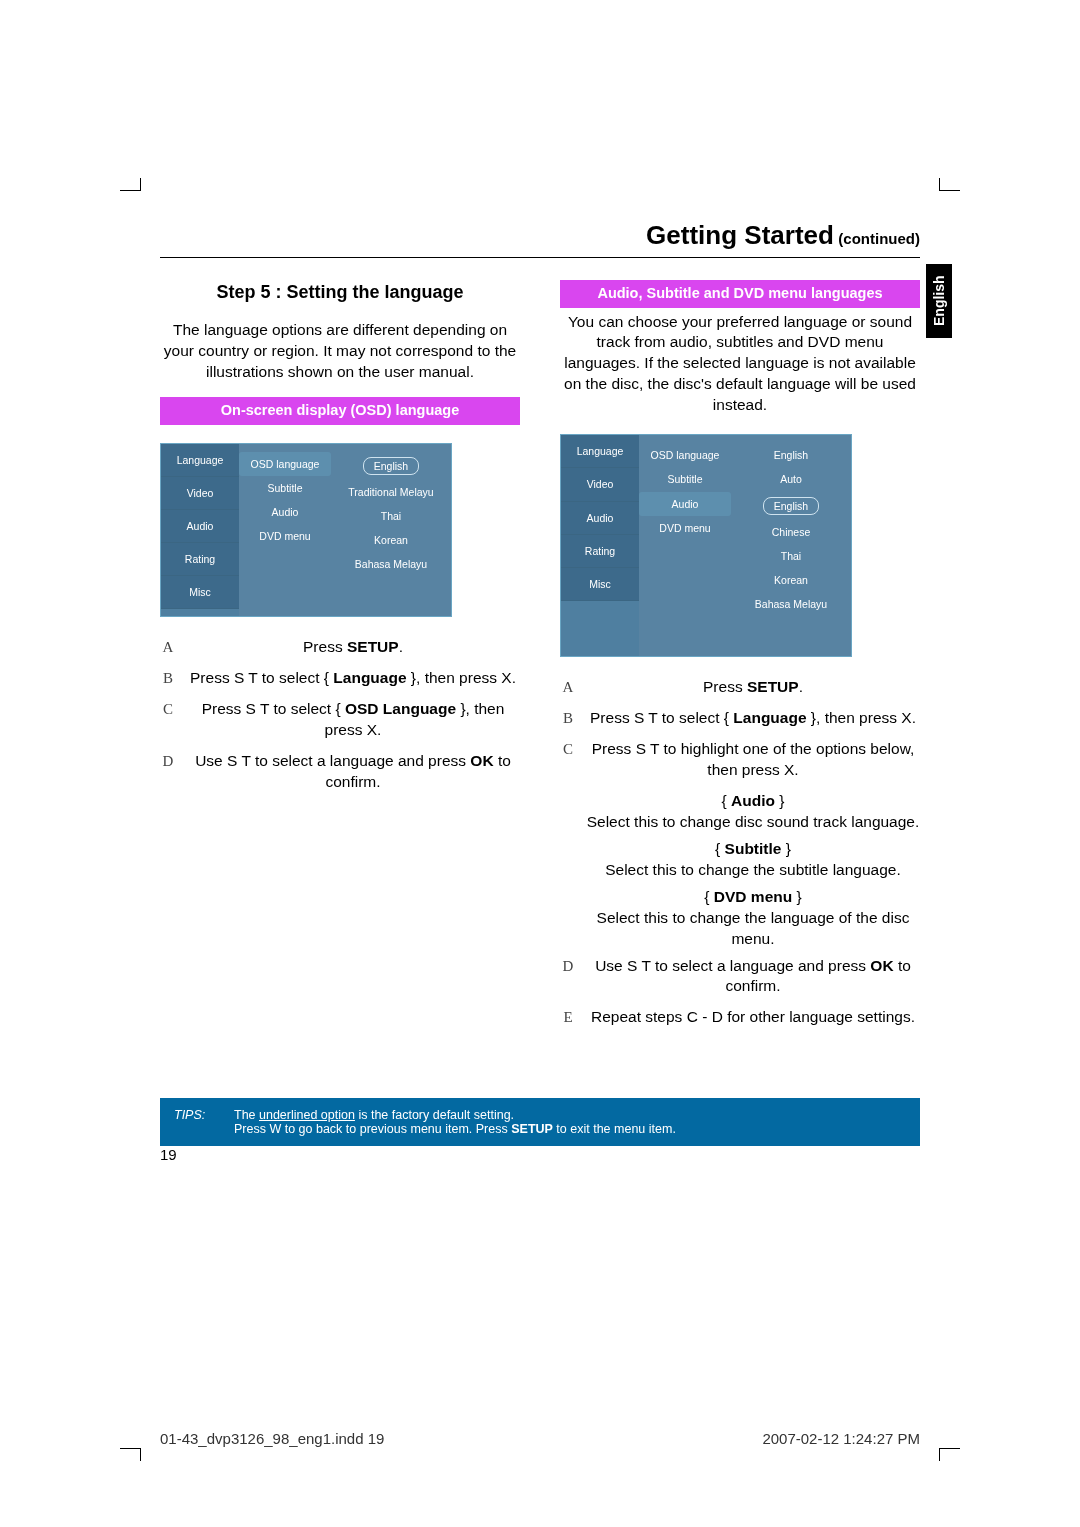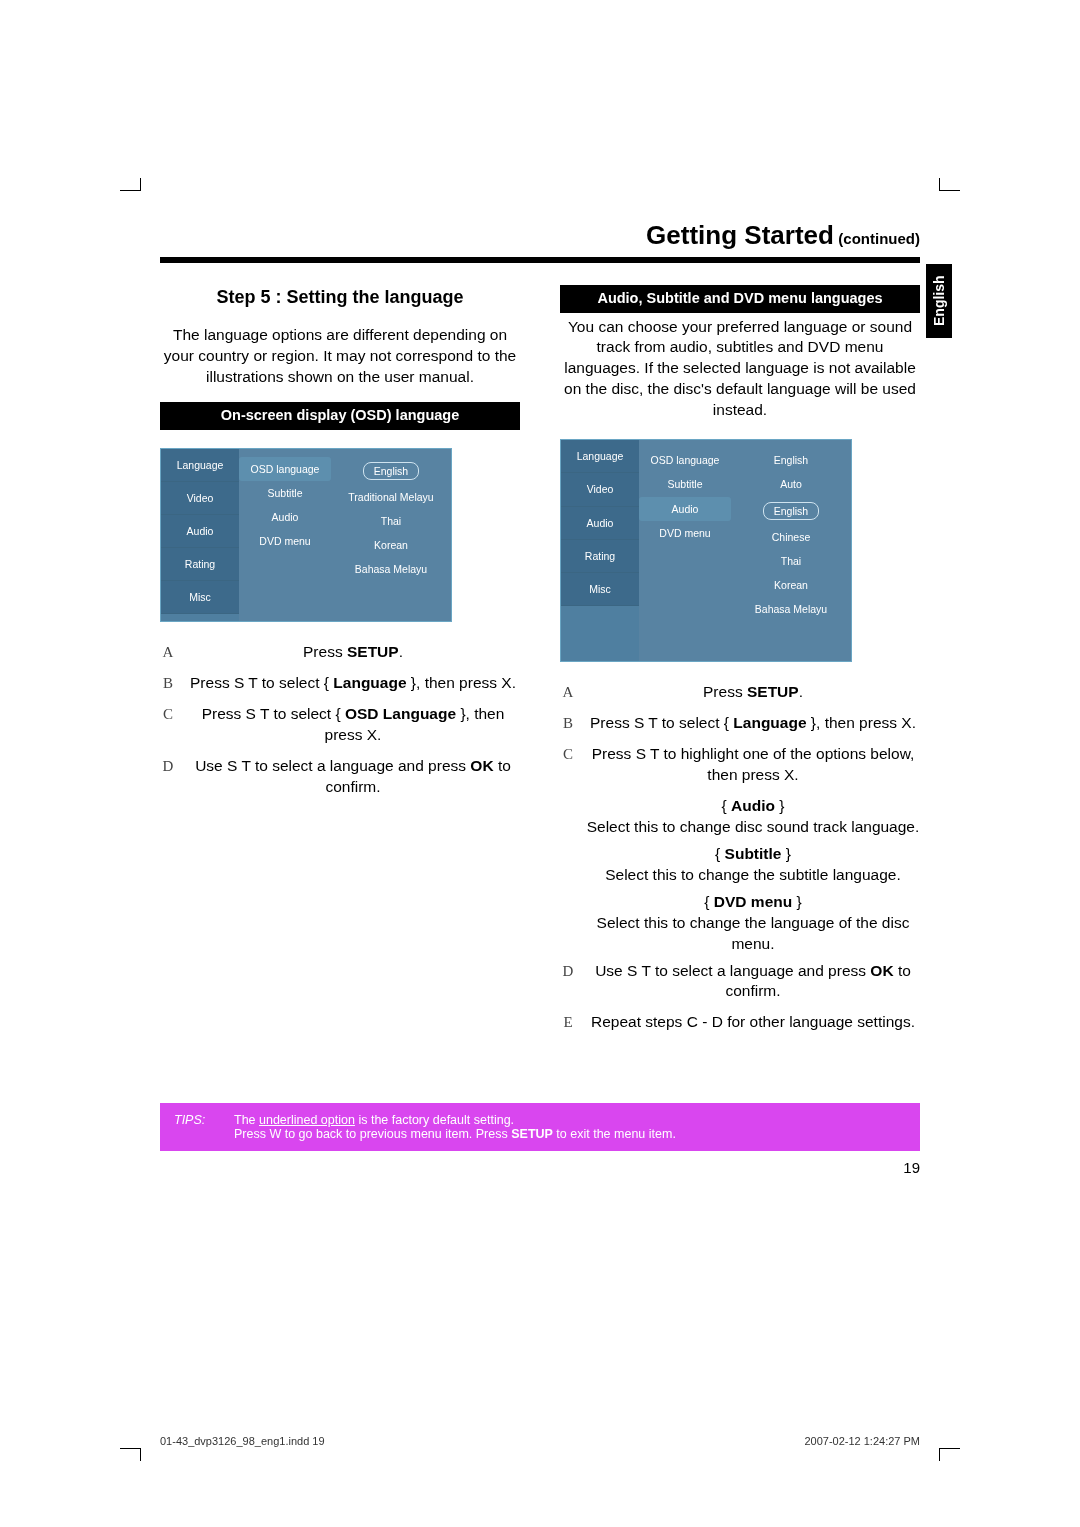--- a/index.html
+++ b/index.html
@@ -20,21 +20,21 @@
   .crop-top-left, .crop-top-right, .crop-bot-left, .crop-bot-right {
     position: absolute; width: 40px; height: 25px;
   }
   .crop-top-left  { top: 178px; left: 120px; border-right:1px solid #000; border-bottom:1px solid #000; width:20px; height:12px;}
   .crop-top-right { top: 178px; right:120px; border-left:1px solid #000; border-bottom:1px solid #000; width:20px; height:12px;}
   .crop-bot-left  { bottom: 66px; left:120px; border-right:1px solid #000; border-top:1px solid #000; width:20px; height:12px;}
   .crop-bot-right { bottom: 66px; right:120px; border-left:1px solid #000; border-top:1px solid #000; width:20px; height:12px;}
 
   .header-title {
     text-align: right;
-    border-bottom: 6px solid #000000;
+    border-bottom: 1px solid #000000;
     padding-bottom: 6px;
     margin-bottom: 22px;
   }
   .header-title .main { font-size: 26px; font-weight: bold; }
   .header-title .cont { font-size: 15px; font-weight: bold; }
 
   .side-tab {
     position: absolute;
     right: 128px;
     top: 264px;
@@ -54,21 +54,21 @@
     gap: 40px;
     text-align: center;
   }
   .col { flex:1; font-size: 15.5px; line-height: 1.35; }
 
   .step-heading { font-size: 18px; font-weight: bold; margin-bottom: 16px; }
 
   p { margin: 0 0 14px 0; }
 
   .bar-heading {
-    background: #000000;
+    background: #d946ef;
     color: #fff;
     font-weight: bold;
     font-size: 14.5px;
     padding: 4px 8px;
     margin-bottom: 4px;
   }
 
   .osd-shot {
     width: 290px;
     border: 1px solid #6aa6c4;
@@ -96,35 +96,35 @@
   .osd-wrap { display:flex; flex-direction:column; flex:1;}
 
   .steps { margin: 6px 0 0 0; padding:0; list-style:none; }
   .steps > li { display:flex; gap:10px; margin-bottom:10px; }
   .steps .lbl { width:16px; font-family: "Times New Roman", serif; color:#444; font-size:15px;}
   .steps .txt { flex:1; }
   .bracket-item { margin: 6px 0 4px 0; }
   .bracket-item .name { font-weight:bold; }
 
   .tips {
-    background:#d946ef;
+    background:#0369a1;
     color:#fff;
     font-size:12.5px;
     padding:10px 14px;
     margin-top: 60px;
     display:flex;
     gap:20px;
   }
   .tips .lbl { font-style: italic; width:40px;}
   .tips .u { text-decoration: underline; text-align: right; }
-  .pgnum { text-align:right; font-size:15px; margin-top:8px;}
+  .pgnum { text-align:left; font-size:15px; }
   .footer {
     position:absolute;
     bottom: 80px; left:160px; right:160px;
-    font-size:11px;
+    font-size:15px;
     display:flex; justify-content:space-between;
     color:#333;
   }
 </style>
 </head>
 <body>
 
 <div class="page">
 
   <div class="crop-top-left"></div>

